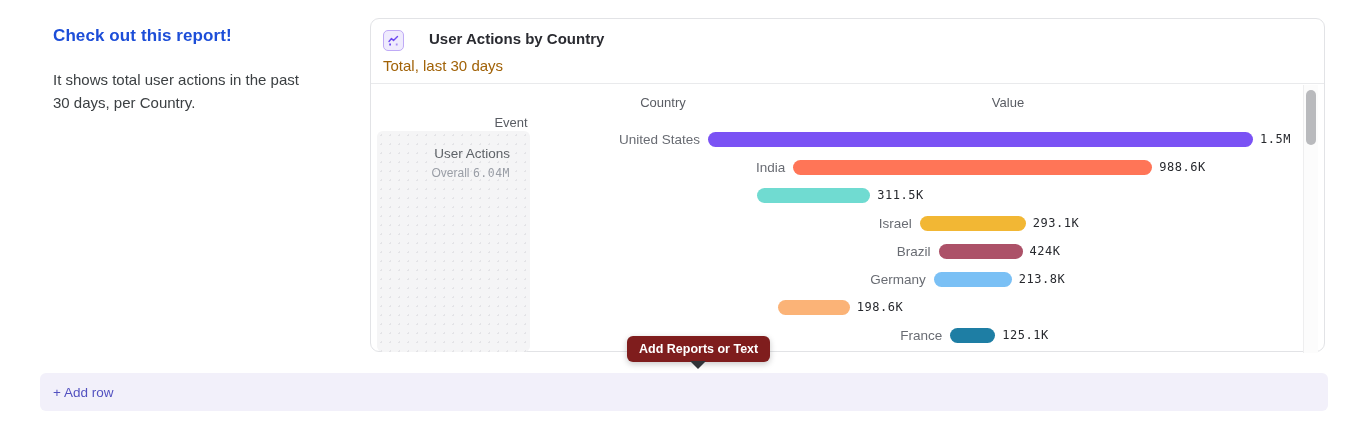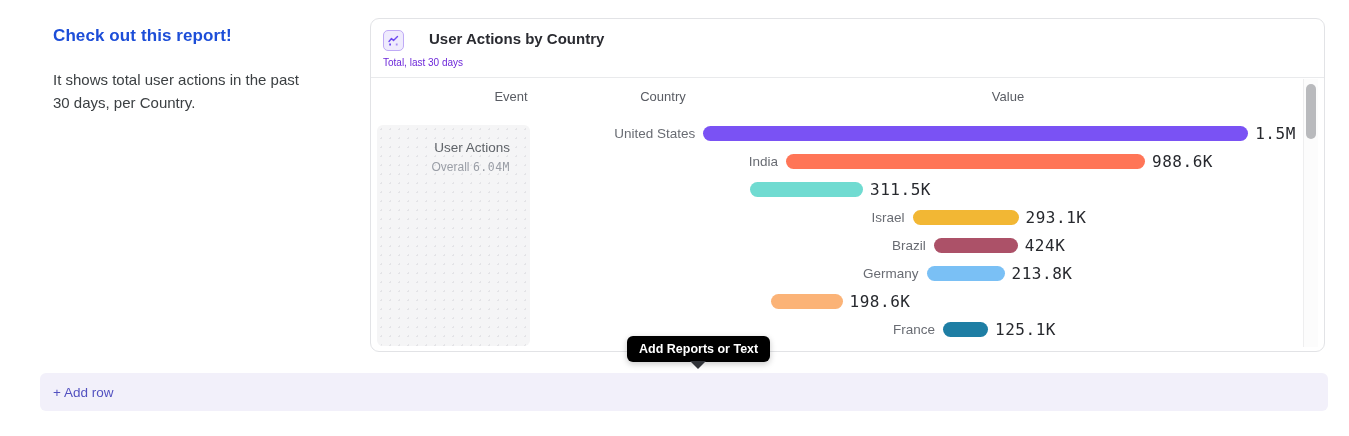--- a/index.html
+++ b/index.html
@@ -12,42 +12,42 @@
   .intro p { margin-top:22px; font-size:15px; line-height:23px; color:#3c4043; }
 
   
   .card { position:absolute; left:370px; top:18px; width:955px; height:334px;
           background:#fff; border:1px solid #e2e3e6; border-radius:9px; }
   .card-header { padding:11px 14px 9px 12px; border-bottom:1px solid #e9eaec; }
   .title-row { display:flex; align-items:flex-start; gap:25px; }
   .chart-icon { width:21px; height:21px; border-radius:5px; background:#efebfd; border:1px solid #bfaaf6;
                 display:flex; align-items:center; justify-content:center; }
   .card-title { font-size:15px; font-weight:700; color:#2a2b31; }
-  .card-subtitle { margin-top:6px; font-size:10px; color:#6d28d9; }
+  .card-subtitle { margin-top:6px; font-size:15px; color:#a16207; }
 
   
   .chart-area { position:relative; height:270px; overflow:hidden; border-radius:0 0 9px 9px; }
   .col-header { position:absolute; top:11px; font-size:13px; color:#595c63; transform:translateX(-50%); }
-  .col-event   { left:140px; }
+  .col-event   { left:140px;margin-top:20px; }
   .col-country { left:292px; }
   .col-value   { left:637px; }
 
   .event-panel { position:absolute; left:6px; top:47px; width:153px; height:221px;
                  background:#f5f5f6; border-radius:6px; padding:15px 20px 0 0; text-align:right;
                  background-image: radial-gradient(circle, #e4e4e7 1px, rgba(0,0,0,0) 1px);
                  background-size: 9px 9px; }
   .event-name { font-size:13.5px; color:#5f6368; }
   .event-overall { margin-top:5px; font-size:12px; color:#9a9ea6; }
   .event-overall .num { font-family:"DejaVu Sans Mono", monospace; font-size:11.5px; letter-spacing:.5px; }
 
   .rows { position:absolute; left:0; top:41px; right:22px; }
   .row { height:28px; display:flex; align-items:center;justify-content:center; }
   .country { width:318px; flex:none; text-align:right; font-size:13.5px; color:#696c73; }
   .bar { height:15px; border-radius:8px; margin-left:8px; flex:none; }
-  .value { margin-left:7px; font-family:"DejaVu Sans Mono", monospace; font-size:16px; color:#27292e; letter-spacing:.5px; }
+  .value { margin-left:7px; font-family:"DejaVu Sans Mono", monospace; font-size:12px; color:#27292e; letter-spacing:.5px; }
 
   .scroll-track { position:absolute; top:1px; bottom:1px; right:6px; width:15px;
                   background:#fcfcfc; border-left:1px solid #eeeeef; }
   .scroll-thumb { position:absolute; top:5px; left:2px; width:10px; height:55px;
                   background:#b9babd; border-radius:5px; }
 
   
   .tooltip { position:absolute; left:627px; top:336px; height:26px; padding:0 12px;
              display:flex; align-items:center; border-radius:6px; z-index:5;
              font-size:12.5px; font-weight:700; box-shadow:0 2px 6px rgba(0,0,0,.22); }
@@ -136,20 +136,20 @@
           <div class="value">125.1K</div>
         </div>
       </div>
 
     <div class="scroll-track">
       <div class="scroll-thumb"></div>
     </div>
   </div>
 </div>
 
-<div class="tooltip" style="background: #000000; color: rgb(255, 255, 255);">
+<div class="tooltip" style="background: #7f1d1d; color: rgb(255, 255, 255);">
   <span>Add Reports or Text</span>
   <span class="caret"></span>
 </div>
 
 <div class="add-row" style="background: rgb(242, 240, 250); color: rgb(83, 81, 192);">
   <span>+ Add row</span>
 </div>
 
 </body></html>

